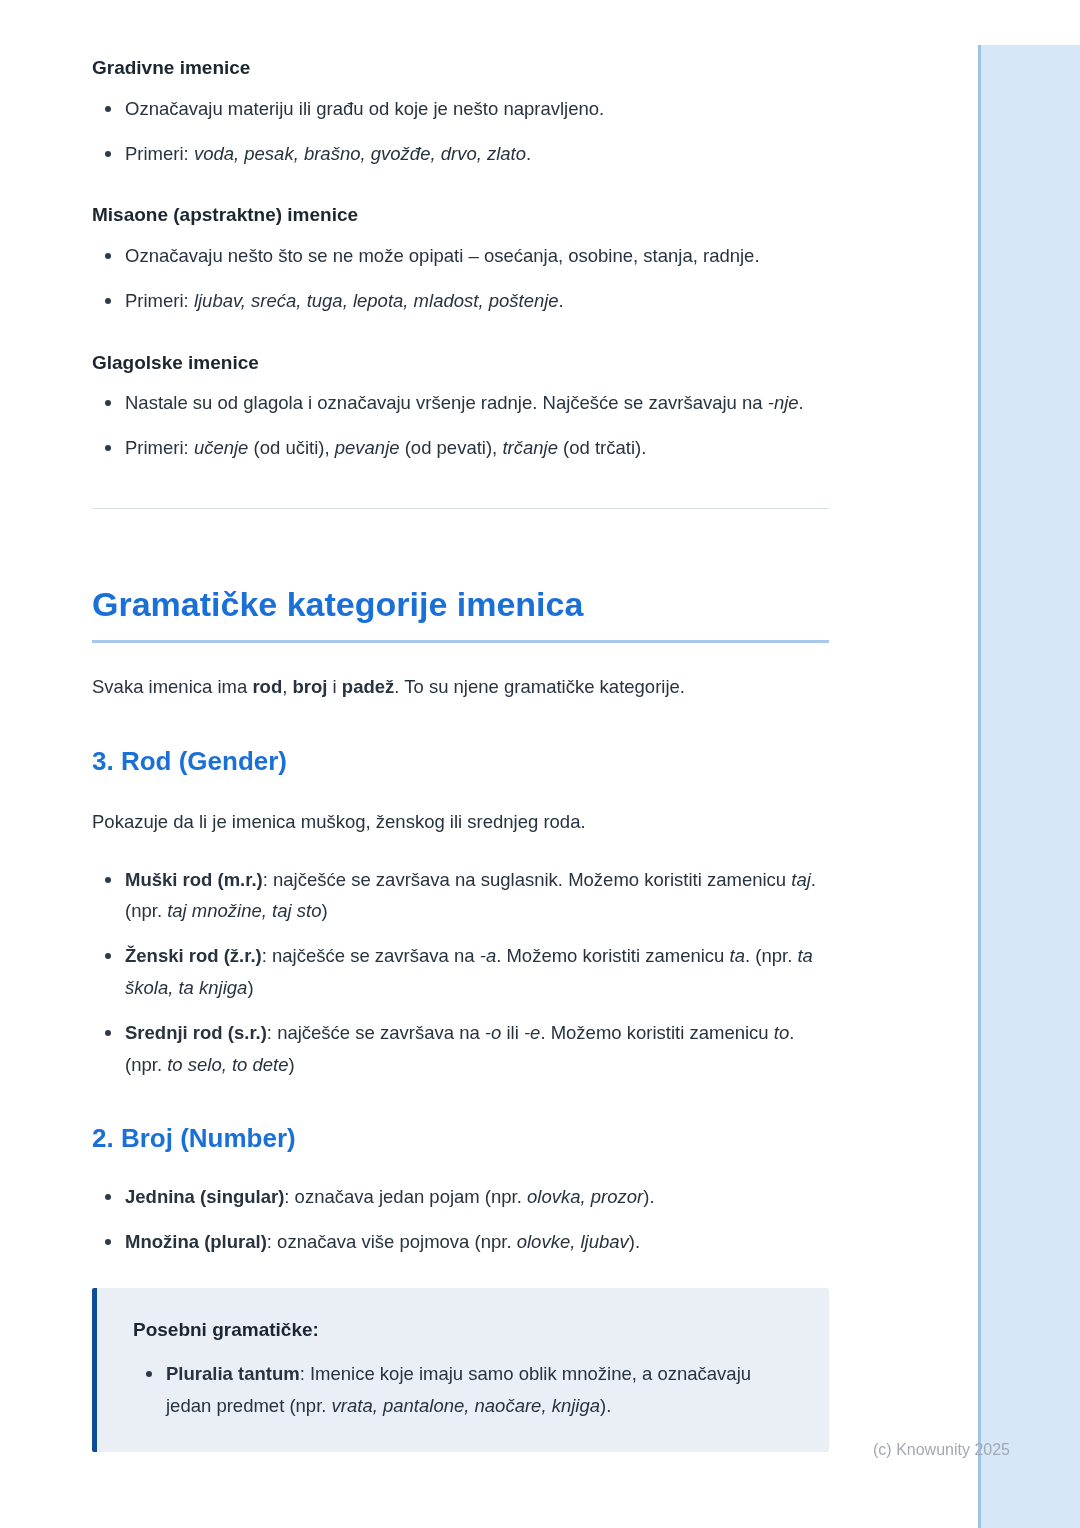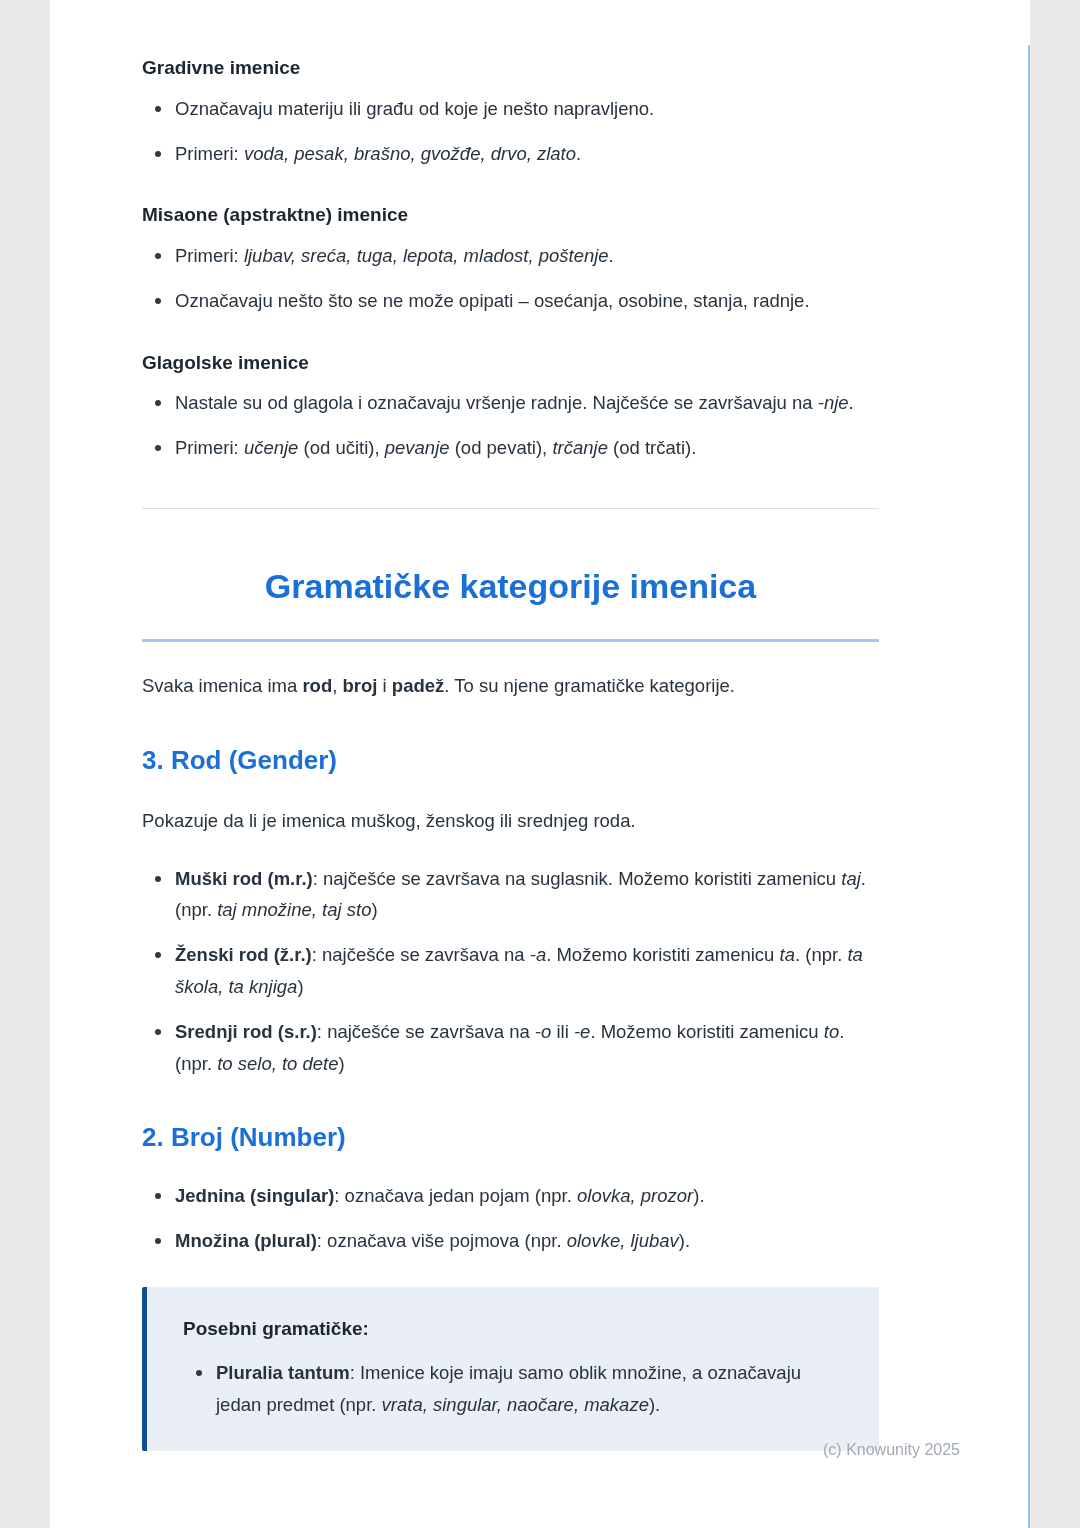--- a/index.html
+++ b/index.html
@@ -1,21 +1,21 @@
 <!DOCTYPE html>
 <html lang="sr-Latn" style="--accent: #1a70d6; --h1_underline: #a8c8ee; --callout_border: #0f4c96; --callout_bg: #e9eff5; --edge_bg: #d7e7f8; --edge_line: #9fc3e8; --body_text: #27333f; --heading_text: #1b2630; --divider: #d9dee4; --muted: #a2a9b3;"><head>
 <meta charset="utf-8">
 <style>
   * { margin: 0; padding: 0; box-sizing: border-box; }
   html, body { background: #e9e9e9; }
   body { font-family: "Liberation Sans", "DejaVu Sans", sans-serif; }
 
   .page {
     position: relative;
-    width: 980px;
+    width: 1080px;
     height: 1528px;
     margin: 0 auto;
     background: #ffffff;
     overflow: hidden;
   }
 
   
   .edge-strip {
     position: absolute;
     top: 45px;
@@ -66,28 +66,27 @@
   .seg-b { font-weight: 700; }
   .seg-i { font-style: italic; }
 
   hr.divider {
     border: none;
     border-top: 1px solid var(--divider, #d9dee4);
     margin-top: 44px;
   }
 
   h1.main-title {
-    margin-top: 56px;
+    margin-top: 74px;
     font-size: 34px;
     font-weight: 700;
     color: var(--accent, #1a70d6);
     line-height: 1.25;
-    padding-bottom: 32px;
+    padding-bottom: 15px;
     border-bottom: 3px solid var(--h1_underline, #a8c8ee);
-    text-align: center;
   }
 
   p.para { margin-top: 28px; }
 
   h2.sub-title {
     margin-top: 42px;
     margin-bottom: 26px;
     font-size: 26px;
     font-weight: 700;
     color: var(--accent, #1a70d6);
@@ -131,22 +130,22 @@
   <div class="content">
 
     <h3 class="subhead first">Gradivne imenice</h3>
     <ul class="bullets">
       <li><span><span>Označavaju materiju ili građu od koje je nešto napravljeno.</span></span></li>
       <li><span><span>Primeri: </span><span class="seg-i">voda, pesak, brašno, gvožđe, drvo, zlato</span><span>.</span></span></li>
     </ul>
 
     <h3 class="subhead">Misaone (apstraktne) imenice</h3>
     <ul class="bullets">
+      <li><span><span>Označavaju nešto što se ne može opipati – osećanja, osobine, stanja, radnje.</span></span></li>
       <li><span><span>Primeri: </span><span class="seg-i">ljubav, sreća, tuga, lepota, mladost, poštenje</span><span>.</span></span></li>
-      <li><span><span>Označavaju nešto što se ne može opipati – osećanja, osobine, stanja, radnje.</span></span></li>
     </ul>
 
     <h3 class="subhead">Glagolske imenice</h3>
     <ul class="bullets">
       <li><span><span>Nastale su od glagola i označavaju vršenje radnje. Najčešće se završavaju na </span><span class="seg-i">-nje</span><span>.</span></span></li>
       <li><span><span>Primeri: </span><span class="seg-i">učenje</span><span> (od učiti), </span><span class="seg-i">pevanje</span><span> (od pevati), </span><span class="seg-i">trčanje</span><span> (od trčati).</span></span></li>
     </ul>
 
     <hr class="divider">
 
@@ -164,21 +163,21 @@
 
     <h2 class="sub-title">2. Broj (Number)</h2>
     <ul class="bullets">
       <li><span><span class="seg-b">Jednina (singular)</span><span>: označava jedan pojam (npr. </span><span class="seg-i">olovka, prozor</span><span>).</span></span></li>
       <li><span><span class="seg-b">Množina (plural)</span><span>: označava više pojmova (npr. </span><span class="seg-i">olovke, ljubav</span><span>).</span></span></li>
     </ul>
 
     <div class="callout">
       <h4>Posebni gramatičke:</h4>
       <ul class="bullets">
-        <li><span><span class="seg-b">Pluralia tantum</span><span>: Imenice koje imaju samo oblik množine, a označavaju jedan predmet (npr. </span><span class="seg-i">vrata, singular, naočare, makaze</span><span>).</span></span></li>
+        <li><span><span class="seg-b">Pluralia tantum</span><span>: Imenice koje imaju samo oblik množine, a označavaju jedan predmet (npr. </span><span class="seg-i">vrata, pantalone, naočare, knjiga</span><span>).</span></span></li>
       </ul>
     </div>
 
   </div>
 
   <div class="footer-note">(c) Knowunity 2025</div>
 
 </div>
 
 </body></html>

